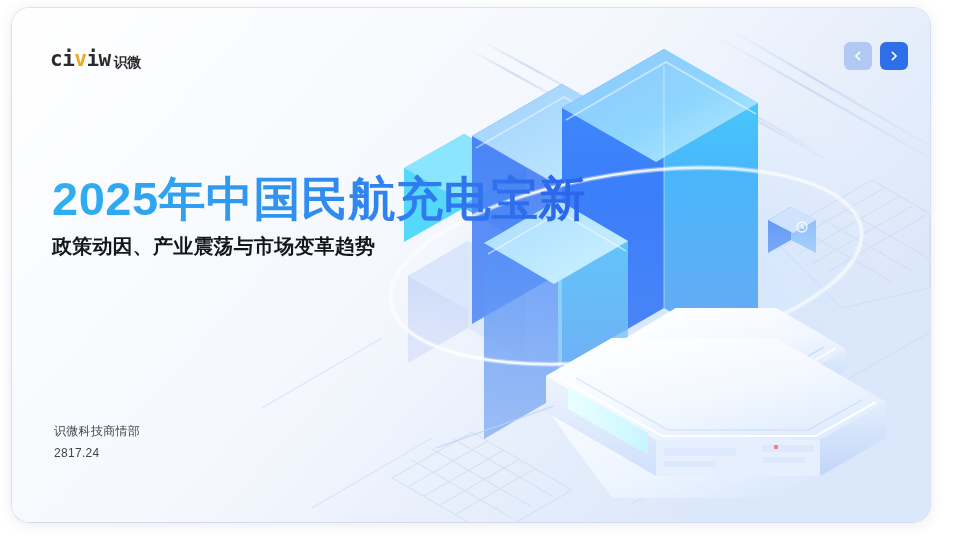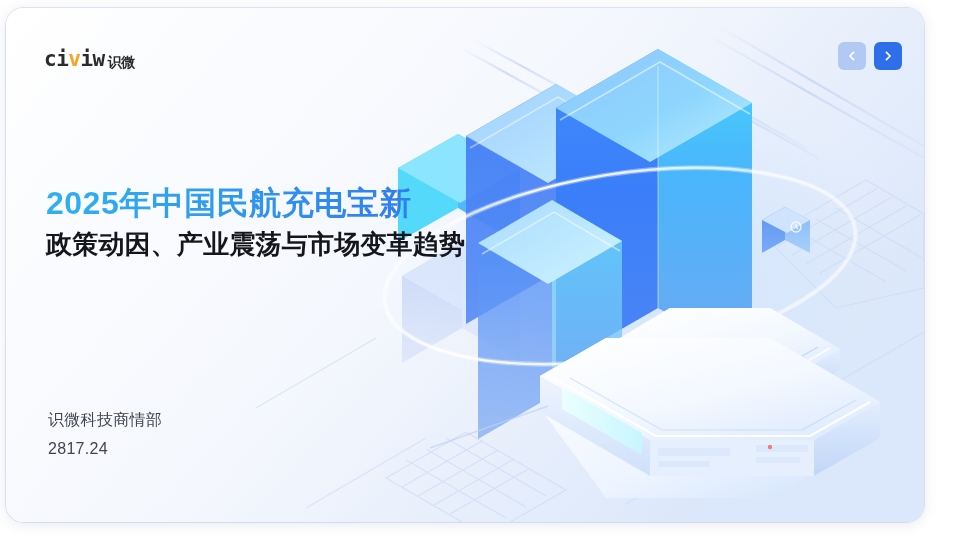--- a/index.html
+++ b/index.html
@@ -7,21 +7,21 @@
     padding: 0;
     width: 960px;
     height: 540px;
     overflow: hidden;
     background: #ffffff;
     font-family: "Liberation Sans", "DejaVu Sans", sans-serif;
   }
 
   #slide-card {
     position: absolute;
-    left: 6px;
+    left: 12px;
     top: 8px;
     width: 918px;
     height: 514px;
     border-radius: 18px;
     overflow: hidden;
     background: linear-gradient(115deg, #ffffff 0%, #fbfcfe 28%, #f2f5fc 52%, #e7eefb 74%, #dde8fa 100%);
     box-shadow: 0 2px 14px rgba(60,80,130,0.13), 0 0 0 1px rgba(190,205,230,0.45);
   }
 
   
@@ -96,51 +96,50 @@
 
   
   #title-block {
     position: absolute;
     left: 40px;
     top: 160px;
     width: 540px;
     z-index: 5;
   }
   .title-line {
-    font-size: 32px;
+    font-size: 47px;
     font-weight: bold;
     line-height: 1.31;
     letter-spacing: 0.5px;
     background: linear-gradient(90deg, #2fb0f2 0%, #2f9bf0 32%, #2f7bee 70%, #2b63e9 100%);
     -webkit-background-clip: text;
     background-clip: text;
     color: transparent;
     -webkit-text-fill-color: transparent;
     white-space: nowrap;
-    margin-top: 15px;
   }
   #subtitle-line {
-    font-size: 26px;
+    font-size: 20px;
     font-weight: bold;
     color: #15161c;
     line-height: 1.3;
     letter-spacing: 0.2px;
     margin-top: 3px;
     white-space: nowrap;
   }
 
   
   #footer-block {
     position: absolute;
     left: 42px;
     bottom: 58px;
     z-index: 5;
   }
   .footer-line {
-    font-size: 16px;
+    font-size: 12px;
     color: #41454f;
     line-height: 1.85;
     letter-spacing: 0.3px;
   }
 </style>
 </head>
 <body>
 
 <div id="slide-card">
 

